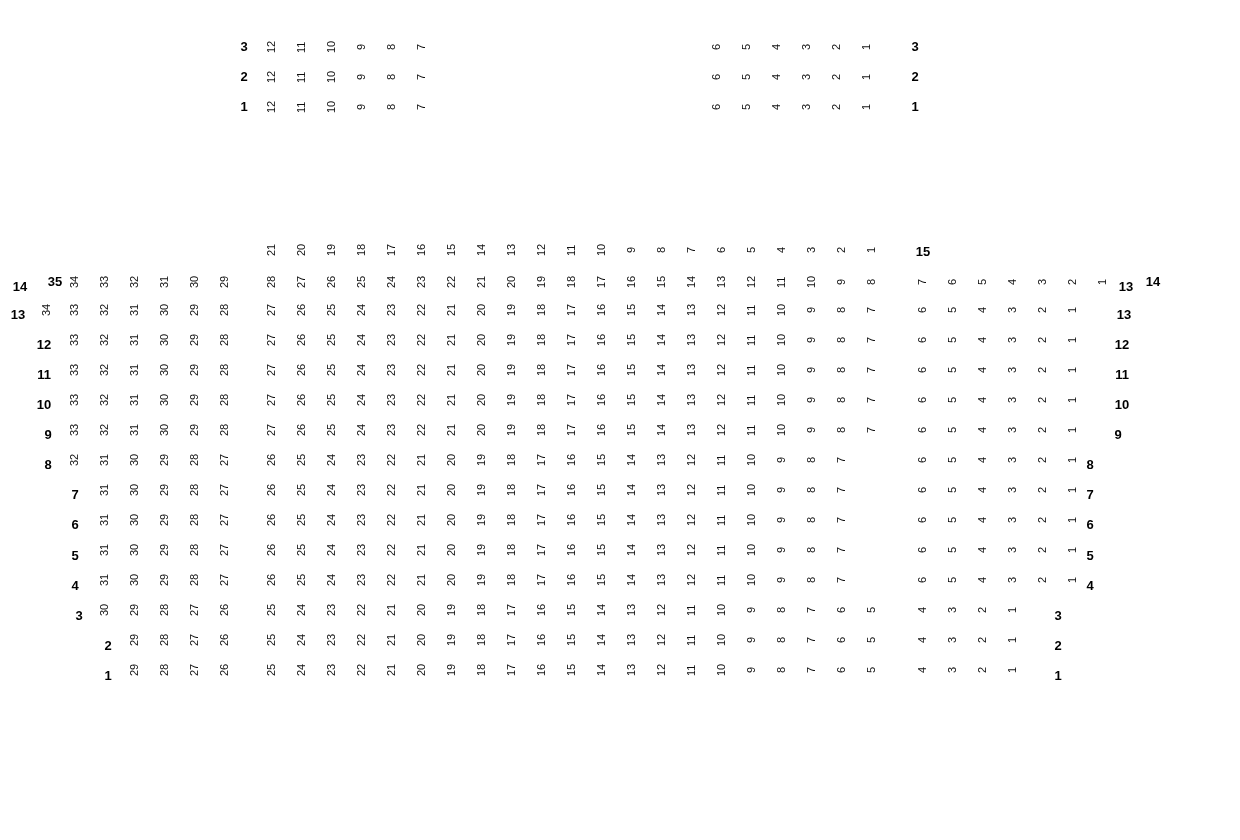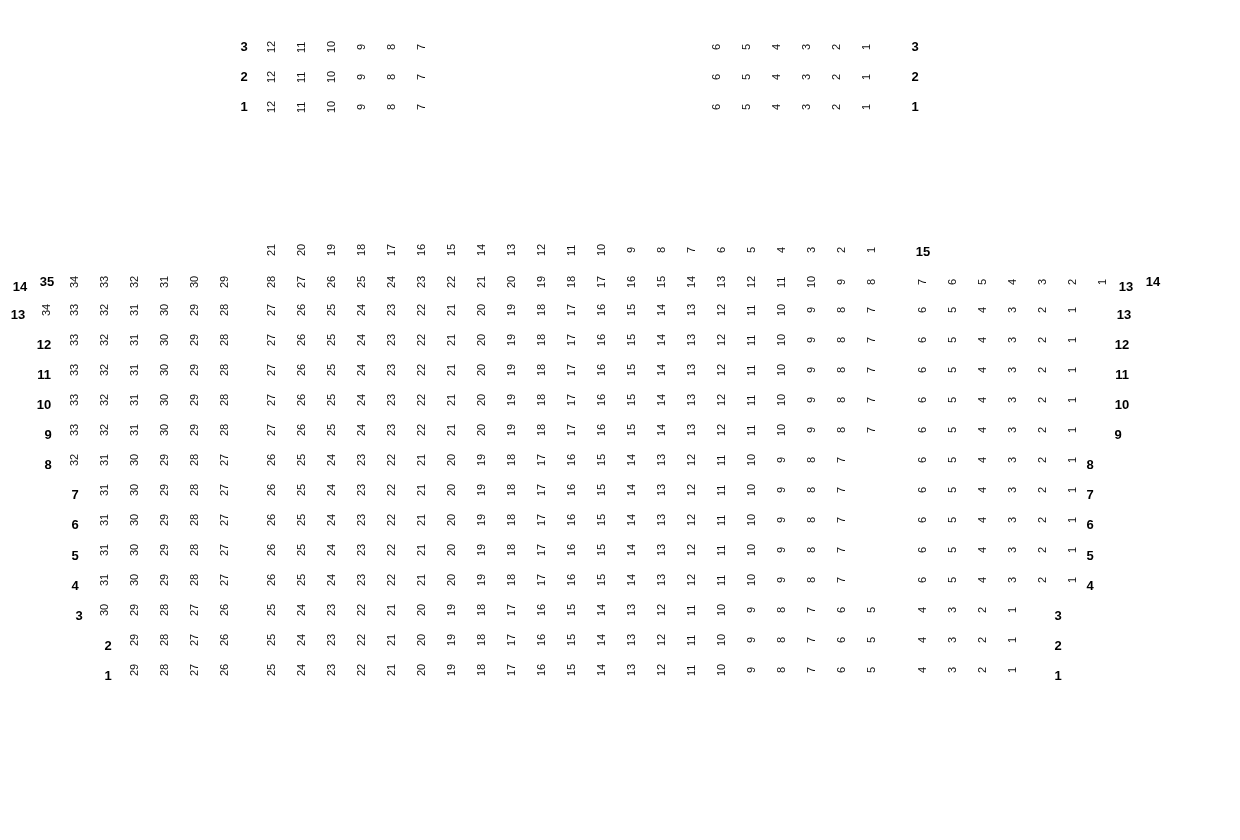--- a/index.html
+++ b/index.html
@@ -139,21 +139,21 @@
     <div class="seat" style="left: 806px; top: 273px; width: 12px; height: 18px;">10</div>
     <div class="seat" style="left: 836px; top: 273px; width: 12px; height: 18px;">9</div>
     <div class="seat" style="left: 866px; top: 273px; width: 12px; height: 18px;">8</div>
     <div class="seat" style="left: 917px; top: 273px; width: 12px; height: 18px;">7</div>
     <div class="seat" style="left: 947px; top: 273px; width: 12px; height: 18px;">6</div>
     <div class="seat" style="left: 977px; top: 273px; width: 12px; height: 18px;">5</div>
     <div class="seat" style="left: 1007px; top: 273px; width: 12px; height: 18px;">4</div>
     <div class="seat" style="left: 1037px; top: 273px; width: 12px; height: 18px;">3</div>
     <div class="seat" style="left: 1067px; top: 273px; width: 12px; height: 18px;">2</div>
     <div class="seat" style="left: 1097px; top: 273px; width: 12px; height: 18px;">1</div>
-    <div class="rowlabel" style="left: 39px; top: 275px; width: 16px; text-align: center;">35</div>
+    <div class="rowlabel" style="left: 47px; top: 275px; width: 16px; text-align: center;">35</div>
     <div class="rowlabel" style="left: 1145px; top: 275px; width: 16px; text-align: center;">14</div>
     <div class="rowlabel" style="left: 12px; top: 280px; width: 16px; text-align: center;">14</div>
     <div class="rowlabel" style="left: 1118px; top: 280px; width: 16px; text-align: center;">13</div>
     <div class="seat" style="left: 41px; top: 301px; width: 12px; height: 18px;">34</div>
     <div class="seat" style="left: 69px; top: 301px; width: 12px; height: 18px;">33</div>
     <div class="seat" style="left: 99px; top: 301px; width: 12px; height: 18px;">32</div>
     <div class="seat" style="left: 129px; top: 301px; width: 12px; height: 18px;">31</div>
     <div class="seat" style="left: 159px; top: 301px; width: 12px; height: 18px;">30</div>
     <div class="seat" style="left: 189px; top: 301px; width: 12px; height: 18px;">29</div>
     <div class="seat" style="left: 219px; top: 301px; width: 12px; height: 18px;">28</div>

